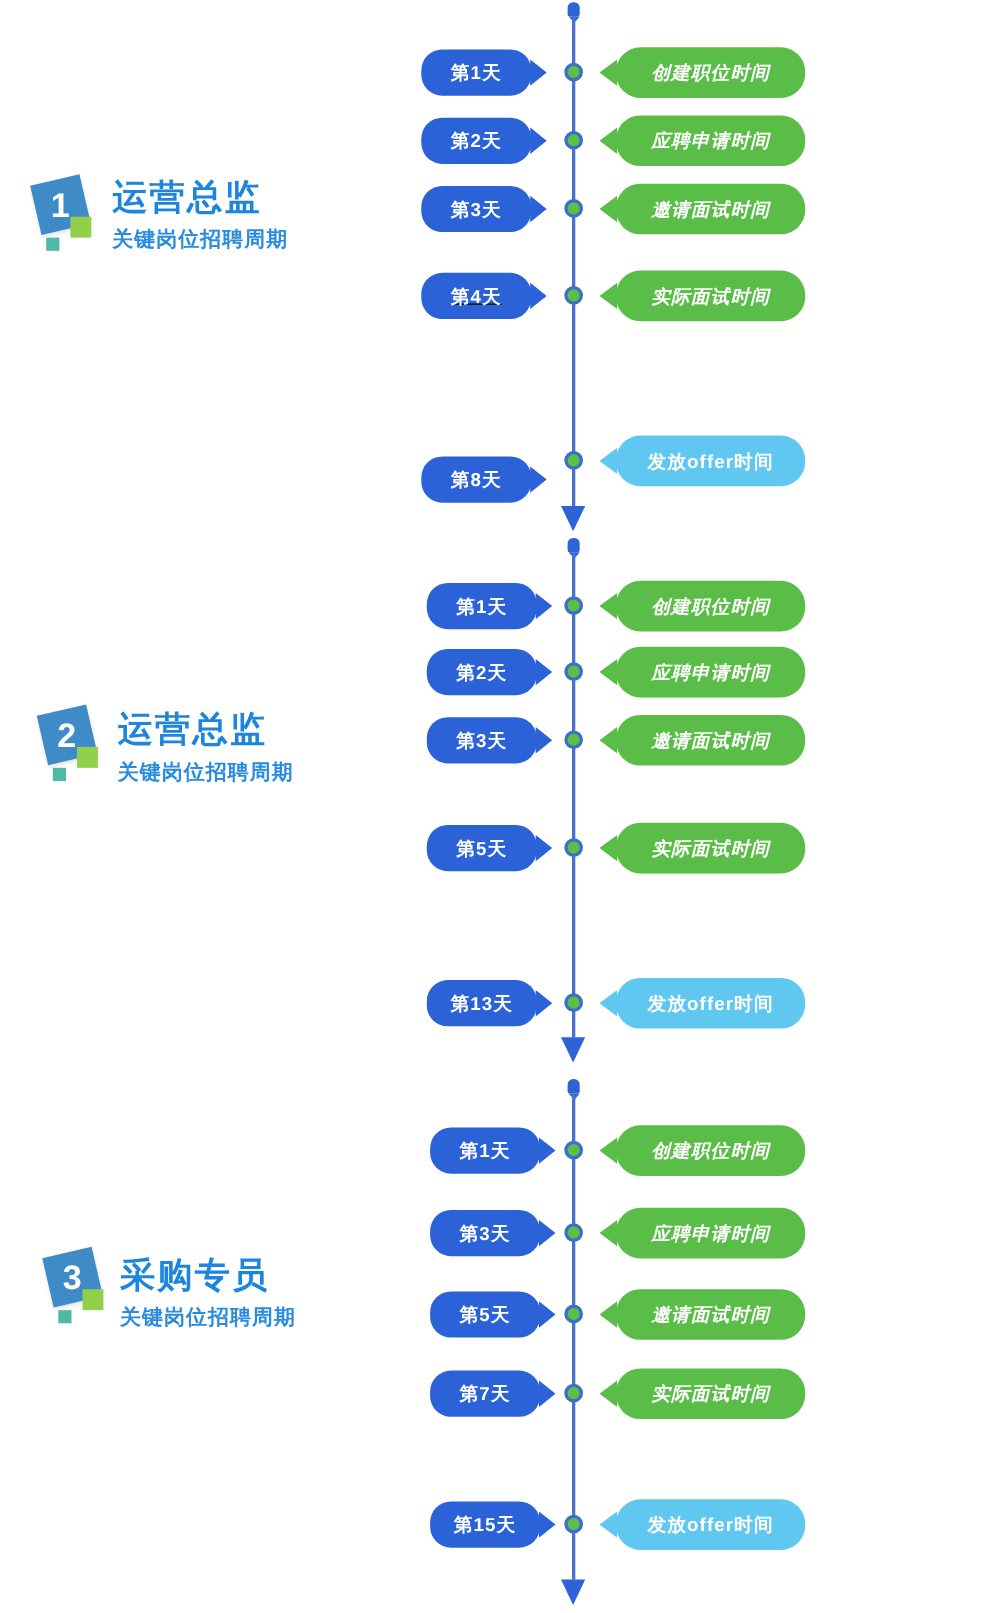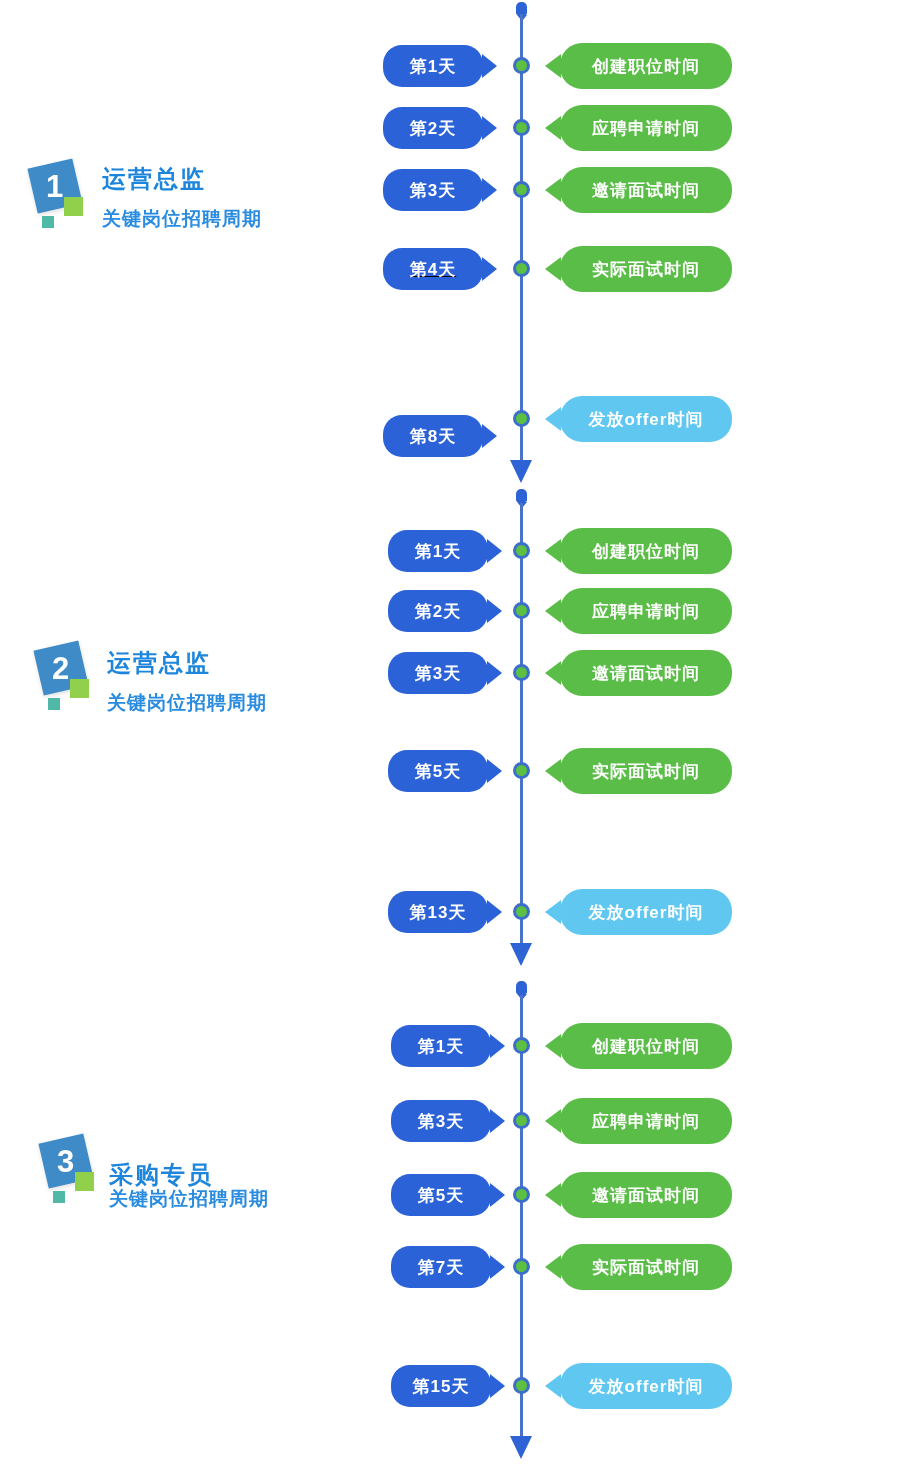--- a/index.html
+++ b/index.html
@@ -71,21 +71,21 @@
   }
 
   
   .event-bubble {
     position: absolute;
     left: 560px;
     width: 172px; height: 46px;
     border-radius: 22px;
     display: flex; align-items: center; justify-content: center;
   }
-  .event-bubble.green { background: var(--green, #5abd47); }
+  .event-bubble.green { background: var(--green, #5abd47); font-style: italic; }
   .event-bubble.cyan  { background: var(--cyan, #60c8f0); text-align: right; }
   .event-text {
     color: #ffffff; font-weight: bold; font-size: 17px; letter-spacing: 1px;
   }
   .event-tip {
     position: absolute;
     left: -15px; top: 11px;
     width: 0; height: 0;
     border-top: 12px solid transparent;
     border-bottom: 12px solid transparent;
@@ -114,21 +114,21 @@
     background: var(--badge-green, #90d04a);
   }
   .badge-teal {
     position: absolute; left: 12px; top: 55px;
     width: 12px; height: 12px;
     background: var(--badge-teal, #4fb8a6);
   }
   .sec-title {
     position: absolute;
     color: var(--title, #1d86dc);
-    font-size: 24px; font-weight: bold; letter-spacing: 2px;
+    font-size: 32px; font-weight: bold; letter-spacing: 2px;
     line-height: 30px; white-space: nowrap;
   }
   .sec-subtitle {
     position: absolute;
     color: var(--subtitle, #2a8ce0);
     font-size: 19px; font-weight: bold; letter-spacing: 1px;
     line-height: 24px; white-space: nowrap;
   }
 </style>
 </head>
@@ -293,21 +293,21 @@
   </div>
 
     <div class="section">
       <div class="badge" style="left: 41px; top: 1136px;">
         <div class="badge-square">
           <span class="badge-number">3</span>
         </div>
         <div class="badge-green"></div>
         <div class="badge-teal"></div>
       </div>
-      <div class="sec-title" style="left: 109px; top: 1144px; margin-top: 16px;">采购专员</div>
+      <div class="sec-title" style="left: 109px; top: 1144px;">采购专员</div>
       <div class="sec-subtitle" style="left: 109px; top: 1187px;">关键岗位招聘周期</div>
       <div class="line-marker" style="top: 981px;">
         <div class="lm-body"></div>
         <div class="lm-point"></div>
       </div>
       <div class="line-seg" style="top: 995px; height: 441px;"></div>
       <div class="line-arrow" style="top: 1436px;"></div>
 
     <div class="row">
       <div class="day-label" style="left: 391px; top: 1025px;">

